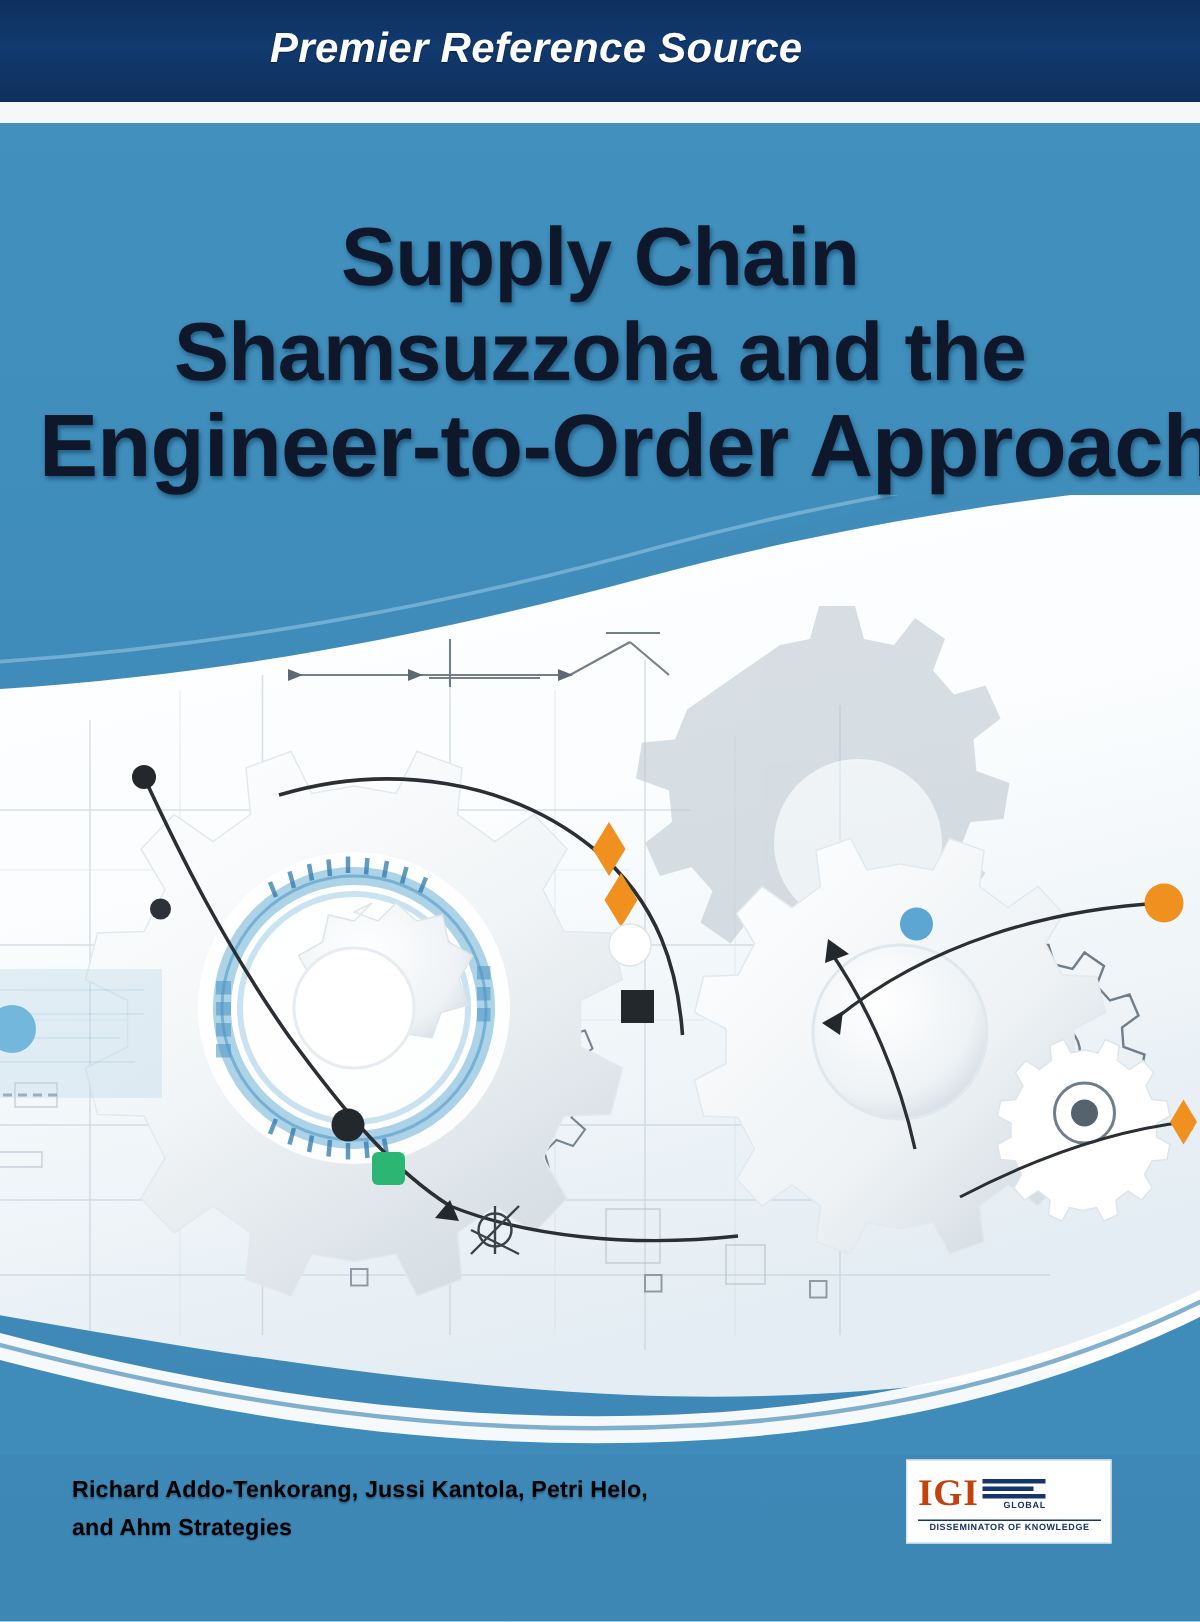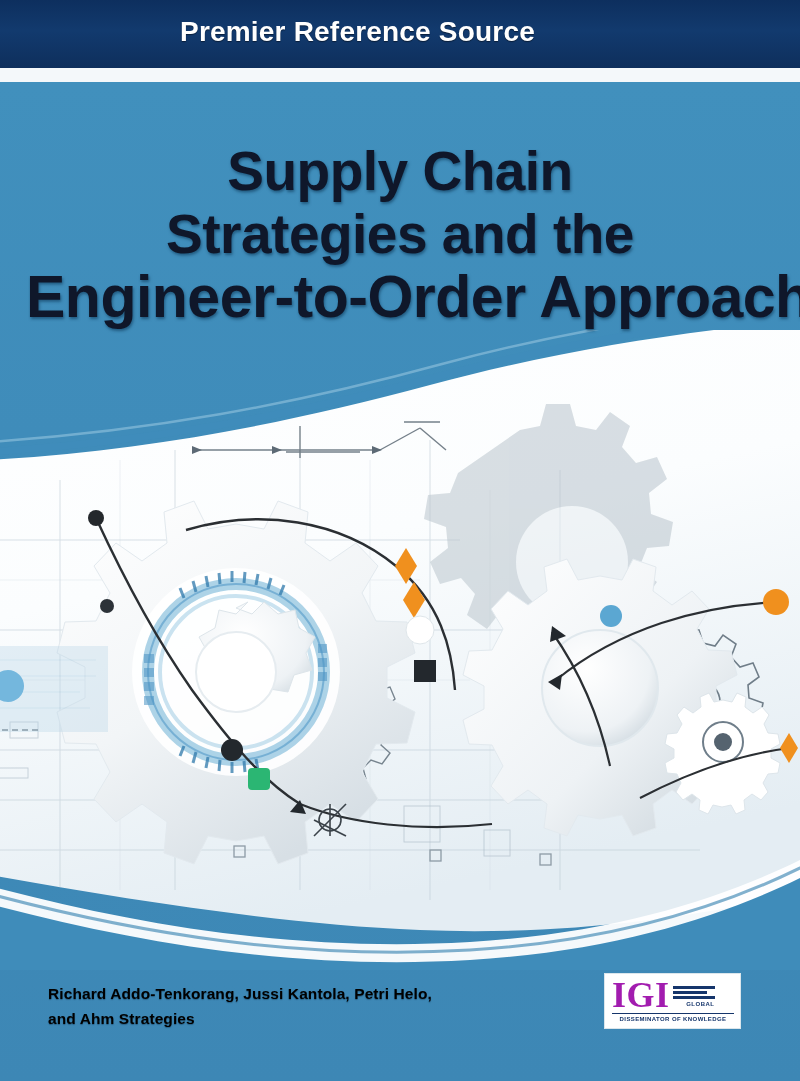--- a/index.html
+++ b/index.html
@@ -28,20 +28,21 @@
   .series-label {
     position: absolute;
     left: 0; top: 16px;
     width: 715px;
     text-align: center;
     color: #ffffff;
     font-size: 28px;
     font-weight: bold;
     letter-spacing: 0.2px;
     text-shadow: 0 1px 1px rgba(0,0,0,0.45);
+    font-style: italic;
   }
   .white-stripe {
     position: absolute;
     left: 0; top: 68px;
     width: 800px;
     height: 14px;
     background: #f4f8fa;
     z-index: 30;
   }
 
@@ -114,23 +115,23 @@
     box-sizing: border-box;
     padding: 5px 6px 4px 7px;
   }
   .logo-main {
     display: flex;
     align-items: flex-end;
     height: 31px;
   }
   .logo-igi {
     font-family: "Liberation Serif", serif;
-    font-size: 36px;
-    font-weight: bold;
-    color: #a21caf;
+    font-size: 25px;
+    font-weight: bold;
+    color: #c2410c;
     line-height: 29px;
     letter-spacing: 0.5px;
   }
   .logo-right {
     margin-left: 3px;
     padding-bottom: 2px;
   }
   .logo-bars {
     display: block;
     width: 42px;
@@ -396,21 +397,21 @@
 
         <path d="M -10 556 C 140 596, 300 622, 470 612 C 620 603, 730 566, 812 524 L 812 660 L -10 660 Z" fill="#ffffff" opacity="0.95"></path>
         <path d="M -10 574 C 140 614, 300 640, 470 630 C 620 621, 730 584, 812 542 L 812 660 L -10 660 Z" fill="#3f8cba"></path>
         <path d="M -10 564 C 140 604, 300 630, 470 620 C 620 611, 730 574, 812 532" fill="none" stroke="#2f7dae" stroke-width="3" opacity="0.6"></path>
       </g>
     </svg>
   </div>
 
   <div class="title-block">
     <div class="title-line l1">Supply Chain</div>
-    <div class="title-line l2">Strategies and the</div>
+    <div class="title-line l2">Shamsuzzoha and the</div>
     <div class="title-line l3">Engineer-to-Order Approach</div>
   </div>
 
   <div class="authors">
     <div>Richard Addo-Tenkorang, Jussi Kantola, Petri Helo,</div>
     <div>and Ahm Strategies</div>
   </div>
 
   <div class="logo">
     <div class="logo-main">

